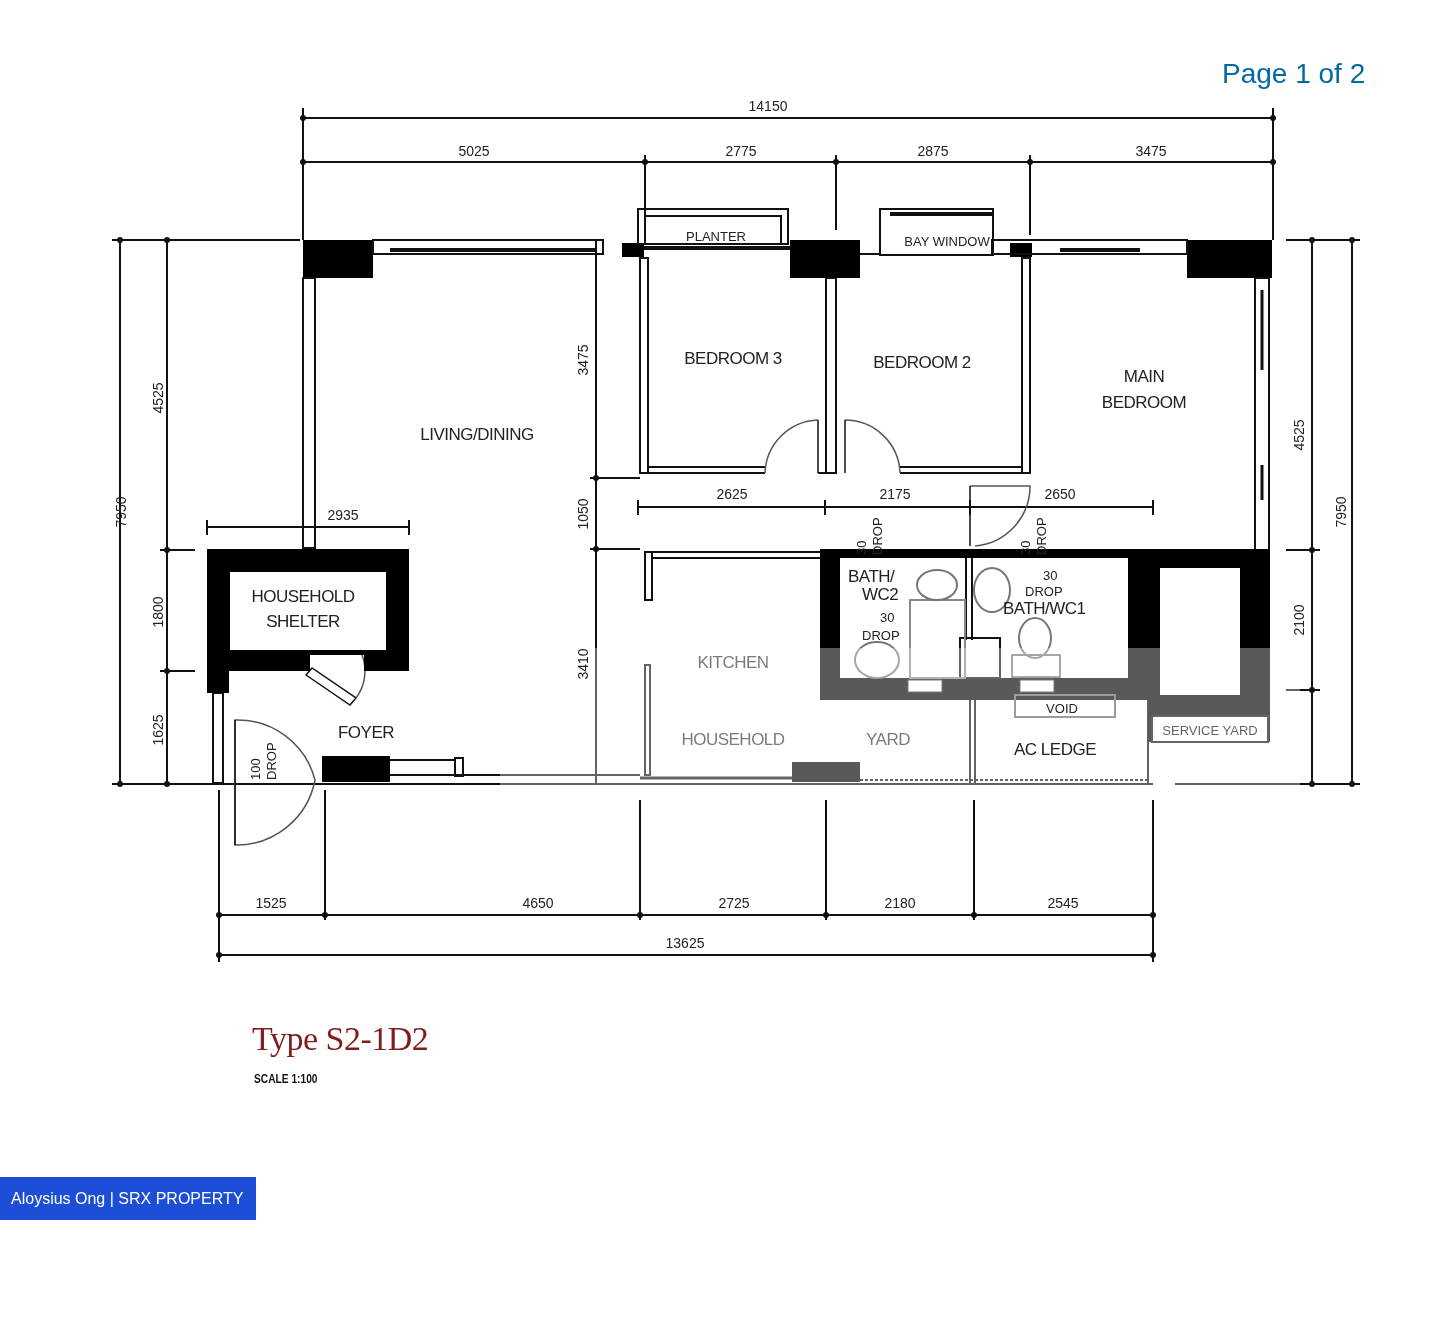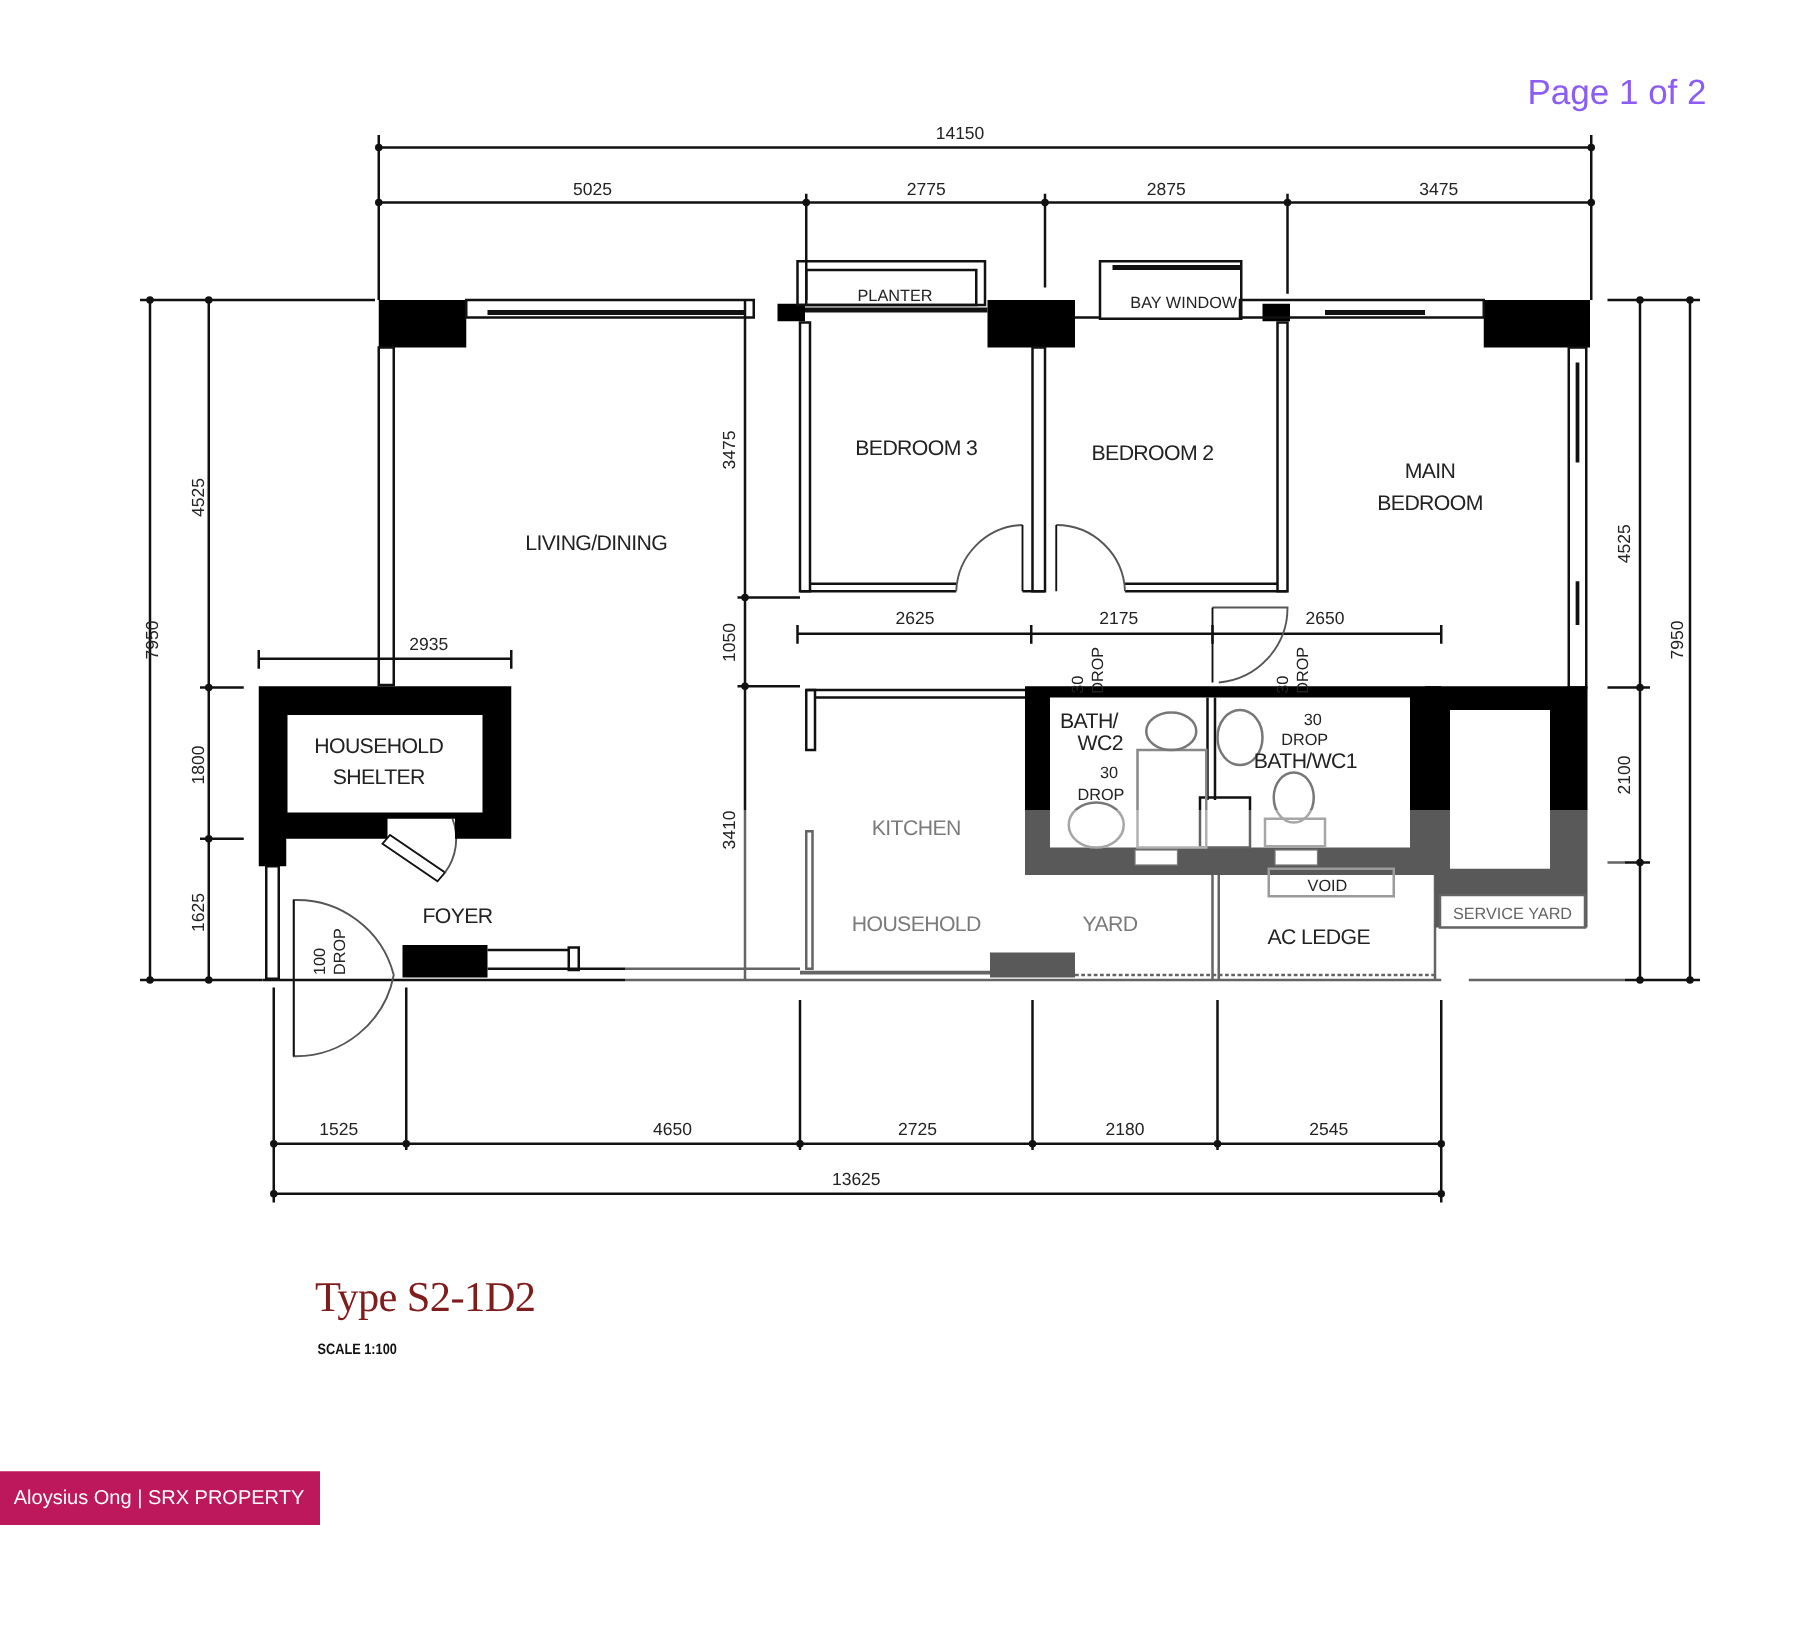--- a/index.html
+++ b/index.html
@@ -1,21 +1,21 @@
 <!DOCTYPE html>
 <html><head>
 <meta charset="utf-8">
 <style>
   html, body { margin: 0; padding: 0; background: #ffffff; }
   body { width: 1440px; height: 1321px; position: relative; overflow: hidden; font-family: "Liberation Sans", sans-serif; }
   #plan { position: absolute; left: 0; top: 0; width: 1440px; height: 1321px; }
-  .page-indicator { position: absolute; left: 1222px; top: 58px; font-size: 28px; color: #8b5cf6; font-family: "Liberation Sans", sans-serif; }
+  .page-indicator { position: absolute; left: 1222px; top: 58px; font-size: 28px; color: #0369a1; font-family: "Liberation Sans", sans-serif; }
   .plan-type { position: absolute; left: 252px; top: 1020px; font-size: 34px; font-family: "Liberation Serif", serif; color: #7f1d1d; letter-spacing: -0.5px; }
   .plan-scale { position: absolute; left: 254px; top: 1072px; font-size: 12px; font-weight: bold; font-family: "Liberation Sans", sans-serif; color: #111; transform: scaleX(0.85); transform-origin: left; }
-  .watermark { position: absolute; left: 0; top: 1177px; width: 256px; height: 43px; background: #be185d; color: #ffffff; font-size: 16px; line-height: 43px; padding-left: 11px; box-sizing: border-box; font-family: "Liberation Sans", sans-serif; }
+  .watermark { position: absolute; left: 0; top: 1177px; width: 256px; height: 43px; background: #1d4ed8; color: #ffffff; font-size: 16px; line-height: 43px; padding-left: 11px; box-sizing: border-box; font-family: "Liberation Sans", sans-serif; }
   svg text { font-family: "Liberation Sans Narrow", "Liberation Sans", sans-serif; fill: #222; }
   .dim { font-size: 14px; }
   .room { font-size: 17px; letter-spacing: -0.5px; }
   .small { font-size: 13px; }
 </style>
 </head>
 <body>
 
 <div class="page-indicator">Page 1 of 2</div>
 

